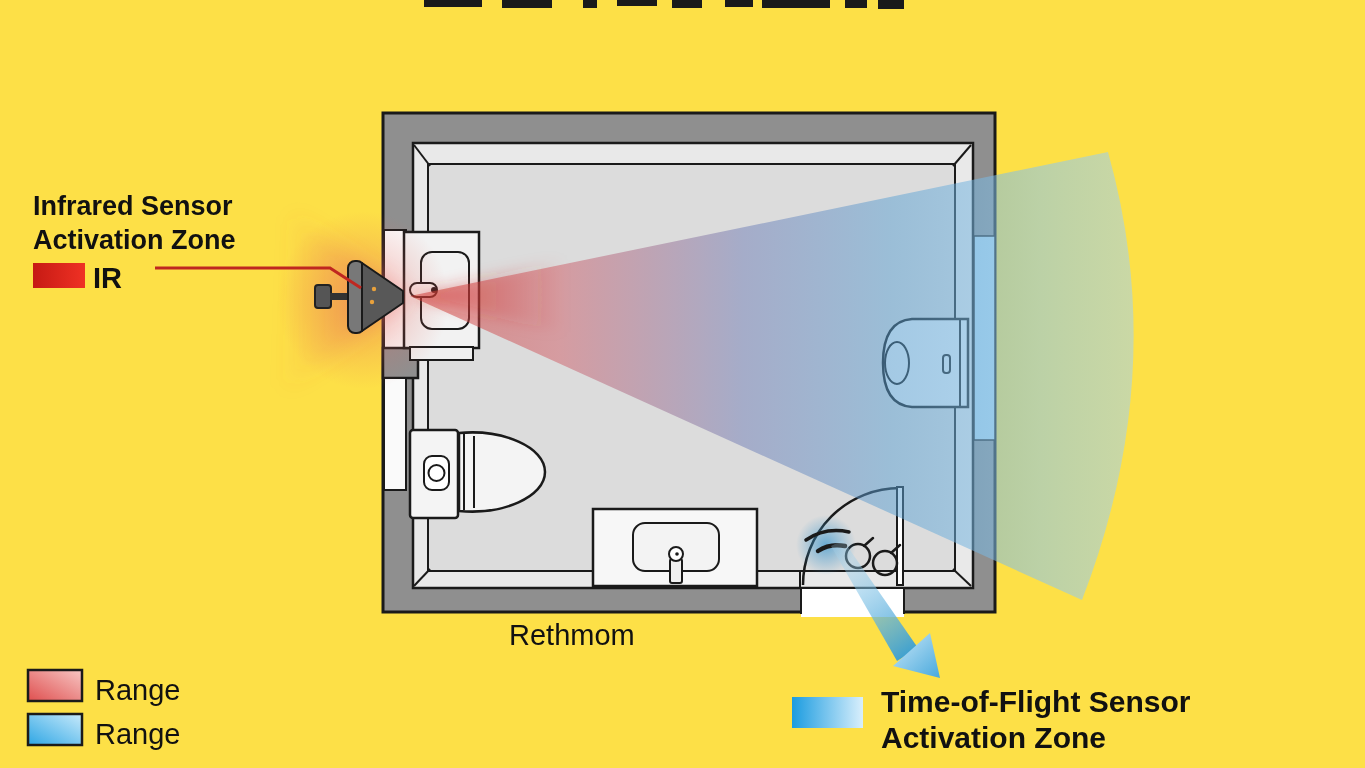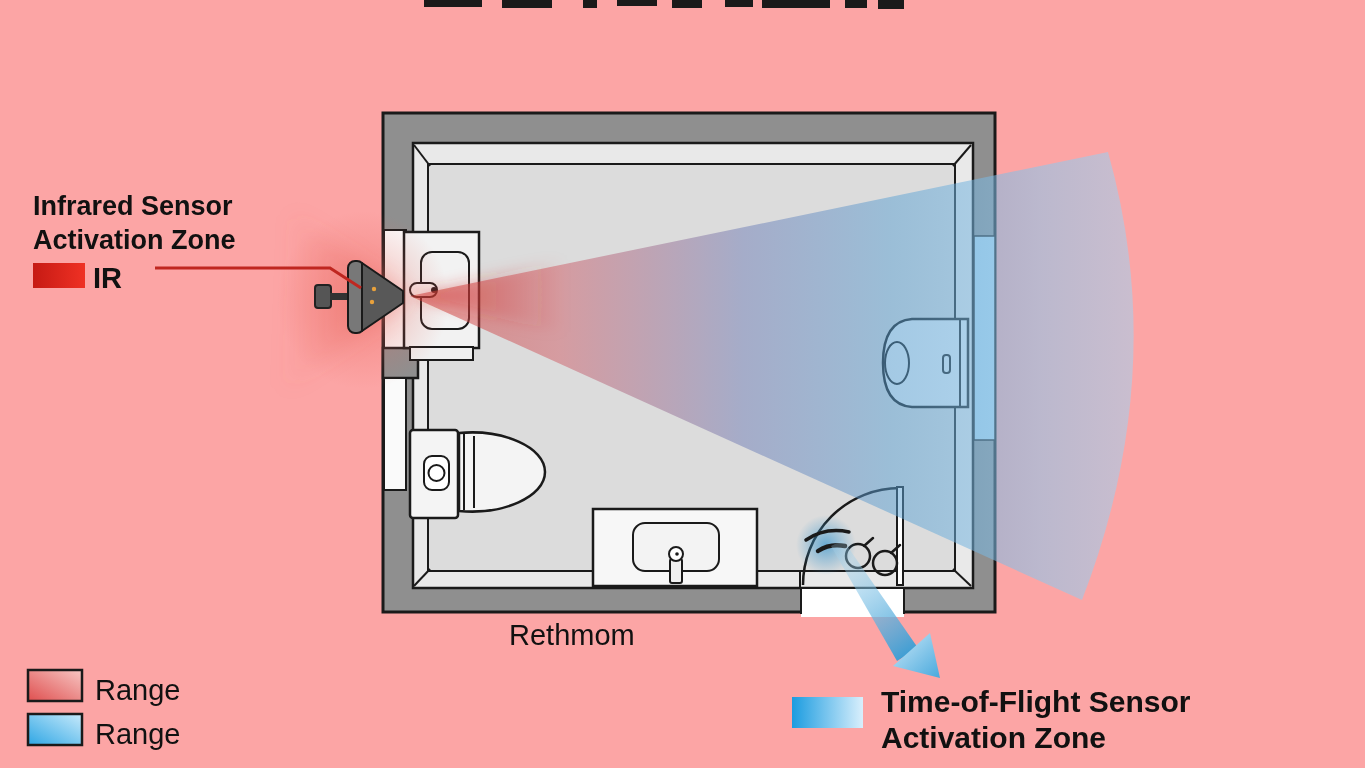--- a/index.html
+++ b/index.html
@@ -1,16 +1,16 @@
 <!DOCTYPE html>
 <html><head>
 <meta charset="utf-8">
 <style>
   html,body{margin:0;padding:0;background:#ffffff;}
-  .stage{position:relative;width:1365px;height:768px;background:#fca5a5;overflow:hidden;
+  .stage{position:relative;width:1365px;height:768px;background:#fde047;overflow:hidden;
          font-family:"Liberation Sans", sans-serif;}
   svg{position:absolute;left:0;top:0;}
   text{font-family:"Liberation Sans", sans-serif;fill:#111111;}
   .bold{font-weight:bold;}
 </style>
 </head>
 <body>
 
 <div class="stage">
 <svg width="1365" height="768" viewBox="0 0 1365 768">

